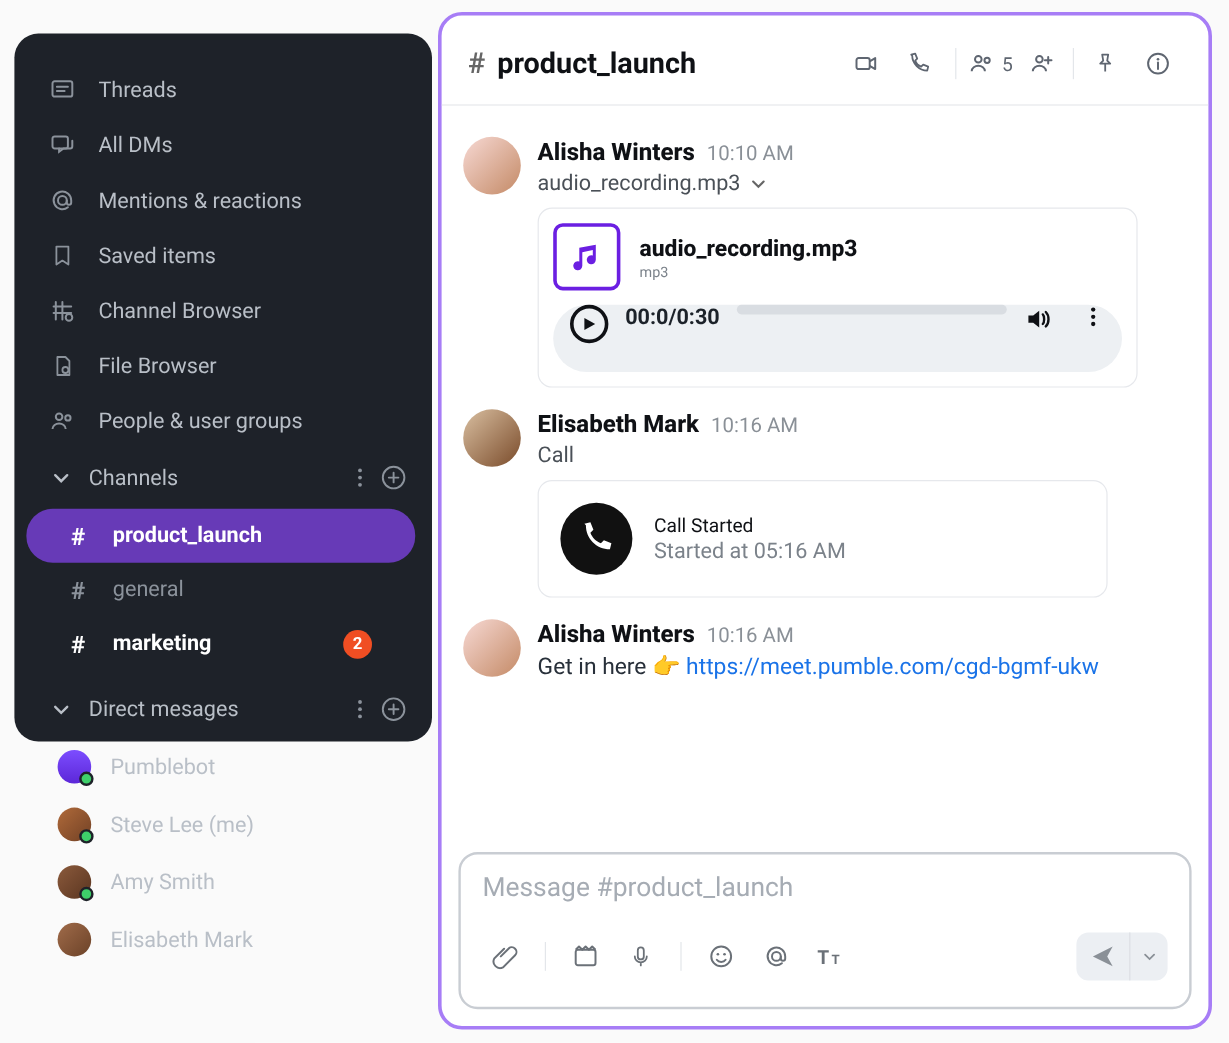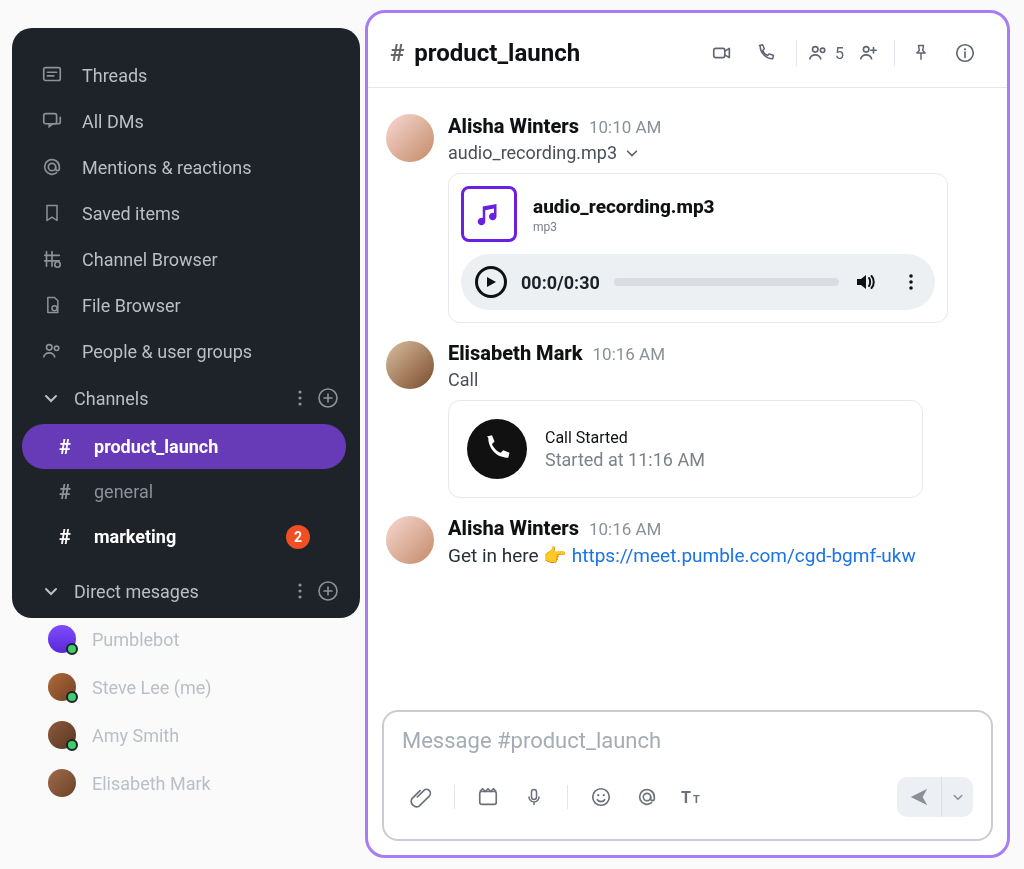--- a/index.html
+++ b/index.html
@@ -46,21 +46,21 @@
   .msg .time{font-size:17px;color:#8a9097}
   .msg .sub{font-size:18px;color:#4a5057;display:flex;align-items:center;gap:8px;margin-top:4px}
   .msg .txt{font-size:19px;color:#28303a;margin-top:4px}
   .msg .txt a{color:#1a73e8;text-decoration:none}
 
   .attach{margin-top:10px;border:1px solid #e6e8ec;border-radius:12px;padding:12px 12px 12px 12px;max-width:500px}
   .attach-head{display:flex;align-items:center;gap:16px}
   .file-ic{width:56px;height:56px;border:3px solid #6b1fe2;border-radius:8px;display:flex;align-items:center;justify-content:center}
   .attach-head .fname{font-weight:800;font-size:19px;color:#0f1115}
   .attach-head .ftype{font-size:12px;color:#7b828a;margin-top:2px}
-  .player{margin-top:12px;background:#edf0f3;border-radius:28px;height:56px;display:flex;align-items:center;padding:0 14px;gap:14px}
+  .player{margin-top:12px;background:#edf0f3;border-radius:28px;height:56px;display:flex;padding:0 14px;gap:14px}
   .pbtn{width:32px;height:32px;border:3px solid #0f1115;border-radius:50%;display:flex;align-items:center;justify-content:center;cursor:pointer}
   .ptime{font-weight:700;color:#1c2229;font-size:18px}
   .pbar{flex:1;height:8px;background:#d9dde2;border-radius:4px}
 
   .call-card{margin-top:10px;border:1px solid #e6e8ec;border-radius:12px;padding:18px;max-width:475px}
   .cc-top{display:flex;align-items:center;gap:18px}
   .cc-ic{width:60px;height:60px;border-radius:50%;background:#111;display:flex;align-items:center;justify-content:center;color:#fff}
   .cc-title{font-size:16px;font-weight:400;color:#0f1115}
   .cc-sub{font-size:18px;color:#7b828a;margin-top:2px}
   .cc-bot{display:flex;align-items:center;margin-top:22px}
@@ -351,21 +351,21 @@
         <div class="sub">Call</div>
         <div class="call-card">
           <div class="cc-top">
             <div class="cc-ic">
               <svg width="30" height="30" viewBox="0 0 24 24" fill="#fff">
                   <path d="M5 3c0 9 7 16 16 16l1-4-5-2-2 2c-3-1-6-4-7-7l2-2-2-5-4 1z"></path>
                 </svg>
             </div>
             <div>
               <div class="cc-title">Call Started</div>
-              <div class="cc-sub">Started at 11:16 AM</div>
+              <div class="cc-sub">Started at 05:16 AM</div>
             </div>
           </div>
         </div>
       </div>
     </div>
 
     <div class="msg">
       <div class="avatar a1"></div>
       <div class="body">
         <div class="top">

